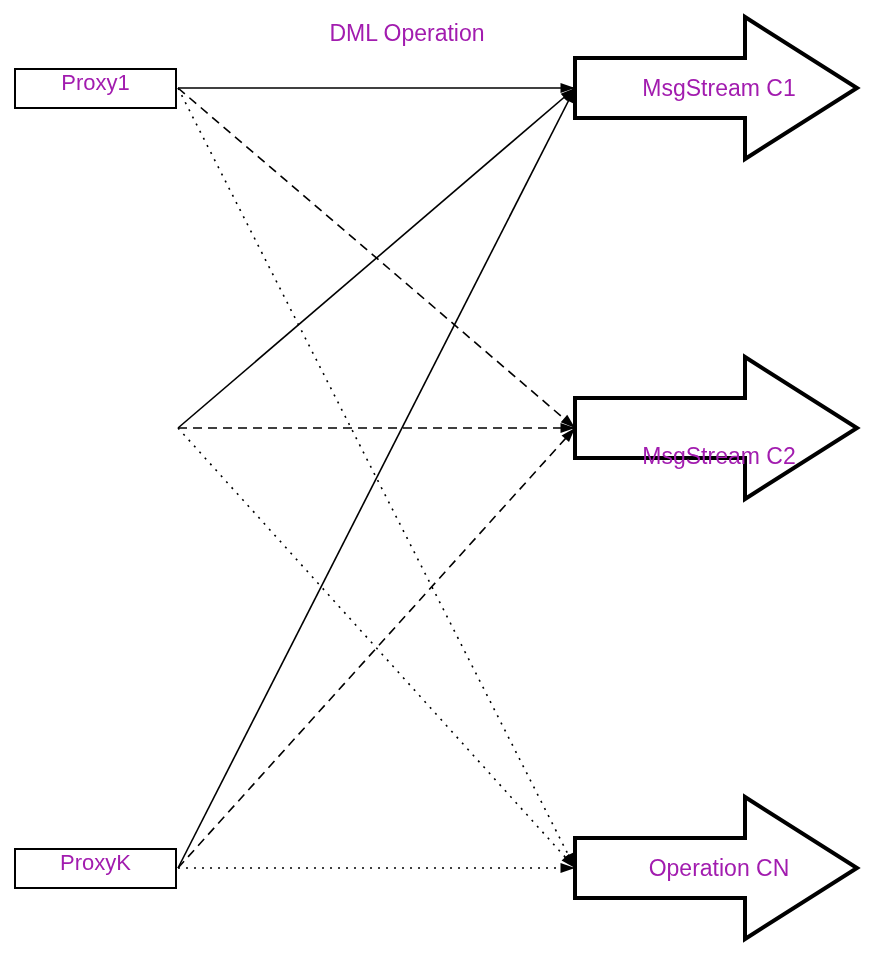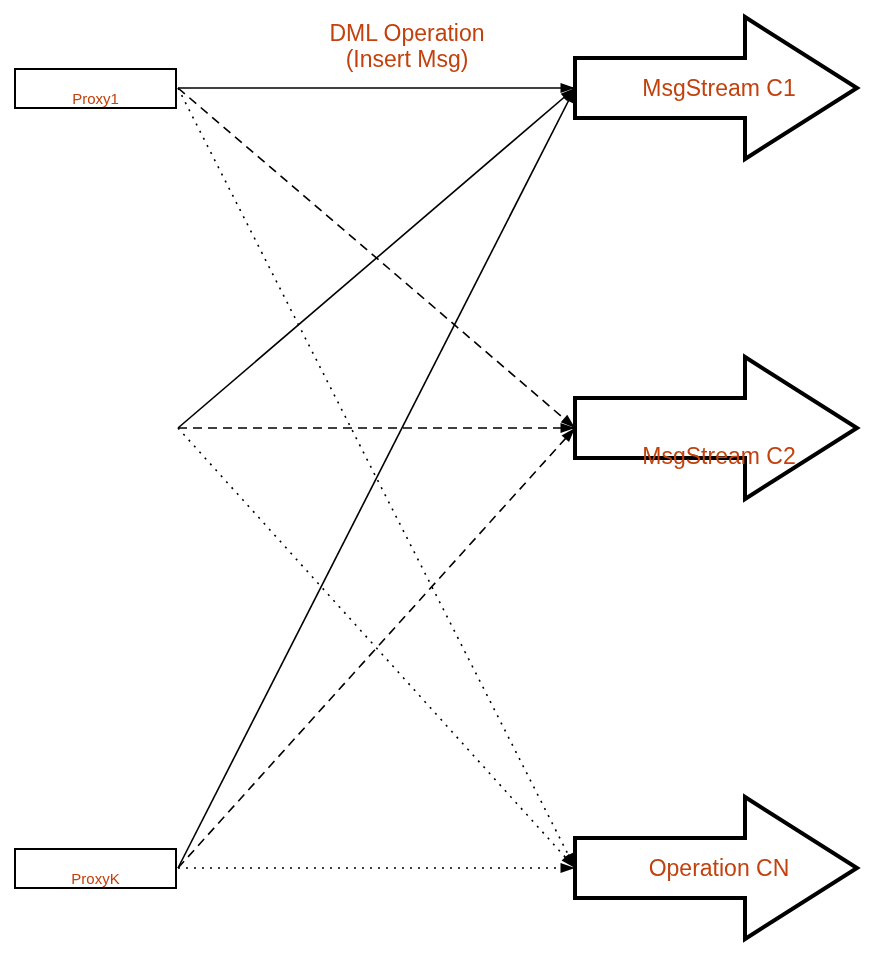--- a/index.html
+++ b/index.html
@@ -5,21 +5,21 @@
   html, body {
     margin: 0;
     padding: 0;
     background: #ffffff;
   }
   .canvas {
     position: relative;
     width: 875px;
     height: 956px;
     background: #ffffff;
-    color: #c2410c;
+    color: #a21caf;
     font-family: "Liberation Sans", sans-serif;
     overflow: hidden;
   }
   .connector-layer {
     position: absolute;
     left: 0;
     top: 0;
   }
   .diagram-title {
     position: absolute;
@@ -33,23 +33,23 @@
   }
   .proxy-box {
     position: absolute;
     left: 14px;
     width: 163px;
     height: 41px;
     box-sizing: border-box;
     border: 2px solid #000000;
     background: #ffffff;
     display: flex;
-    align-items: flex-end;
+    align-items: flex-start;
     justify-content: center;
-    font-size: 15px;
+    font-size: 22px;
   }
   .stream-label {
     position: absolute;
     left: 578px;
     width: 282px;
     height: 28px;
     line-height: 28px;
     text-align: center;
     font-size: 23px;
     white-space: nowrap;
@@ -92,21 +92,20 @@
       </g>
     <g id="node-layer">
         <polygon points="575,58 745,58 745,17 857,88 745,159 745,118 575,118" class="block-arrow"></polygon>
         <polygon points="575,398 745,398 745,357 857,428 745,499 745,458 575,458" class="block-arrow"></polygon>
         <polygon points="575,838 745,838 745,797 857,868 745,939 745,898 575,898" class="block-arrow"></polygon>
       </g>
   </svg>
 
   <div class="diagram-title">
     <div>DML Operation</div>
-    <div>(Insert Msg)</div>
   </div>
 
   <div class="proxy-box" style="top: 68px;">
     <span>Proxy1</span>
   </div>
   <div class="proxy-box" style="top: 848px;">
     <span>ProxyK</span>
   </div>
 
   <div class="stream-label" style="top: 74px;">MsgStream C1</div>

